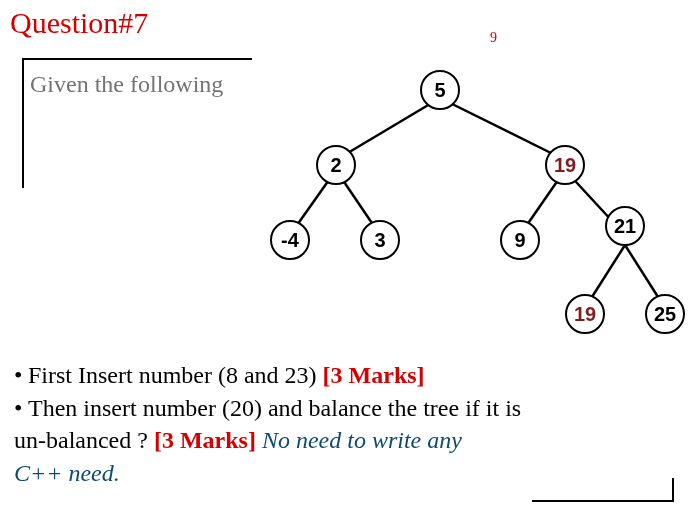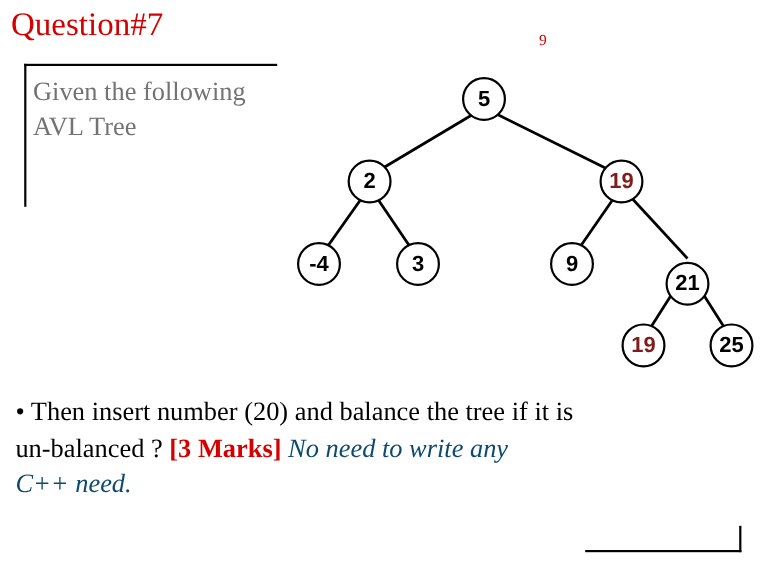--- a/index.html
+++ b/index.html
@@ -95,21 +95,20 @@
   .bullet { display:inline-block; width: 14px; }
 </style>
 </head>
 <body>
 
 <div class="title">Question#7</div>
 <div class="slidenum">9</div>
 
 <div class="prompt-box">
   <div class="line">Given the following</div>
-  <div class="line">AVL Tree</div>
 </div>
 
 <div class="tree-area">
   <svg width="460" height="300">
     <g stroke="#000" stroke-width="2.5" fill="none">
       <line x1="200" y1="48" x2="96" y2="110"></line>
       <line x1="200" y1="48" x2="325" y2="110"></line>
       <line x1="96" y1="120" x2="50" y2="185"></line>
       <line x1="96" y1="120" x2="140" y2="185"></line>
       <line x1="325" y1="120" x2="280" y2="185"></line>
@@ -117,26 +116,29 @@
       <line x1="385" y1="195" x2="345" y2="258"></line>
       <line x1="385" y1="195" x2="425" y2="258"></line>
     </g>
   </svg>
   <div class="node" style="left:180px; top:20px;">5</div>
   <div class="node" style="left:76px; top:95px;">2</div>
   <div class="node red" style="left:305px; top:95px;">19</div>
   <div class="node" style="left:30px; top:170px;">-4</div>
   <div class="node" style="left:120px; top:170px;">3</div>
   <div class="node" style="left:260px; top:170px;">9</div>
-  <div class="node" style="left:365px; top:188px;">21</div>
+  <div class="node" style="left:365px; top:156px;">21</div>
   <div class="node red" style="left:325px; top:244px;">19</div>
   <div class="node" style="left:405px; top:244px;">25</div>
 </div>
 
 <div class="bottom">
+  <div class="bullet-line">
+    <span class="bullet">•</span><span>First Insert number (8 and 23) </span><span class="red bold">[3 Marks]</span>
+  </div>
   <div class="bullet-line">
     <span class="bullet">•</span><span>Then insert number (20) and balance the tree if it is</span>
   </div>
   <div class="bullet-line">
     <span>un-balanced ?   </span><span class="red bold">[3 Marks]</span><span>   </span><span class="blue-ital">No need to write any</span>
   </div>
   <div class="bullet-line">
     <span class="blue-ital">C++ need.</span>
   </div>
 </div>

